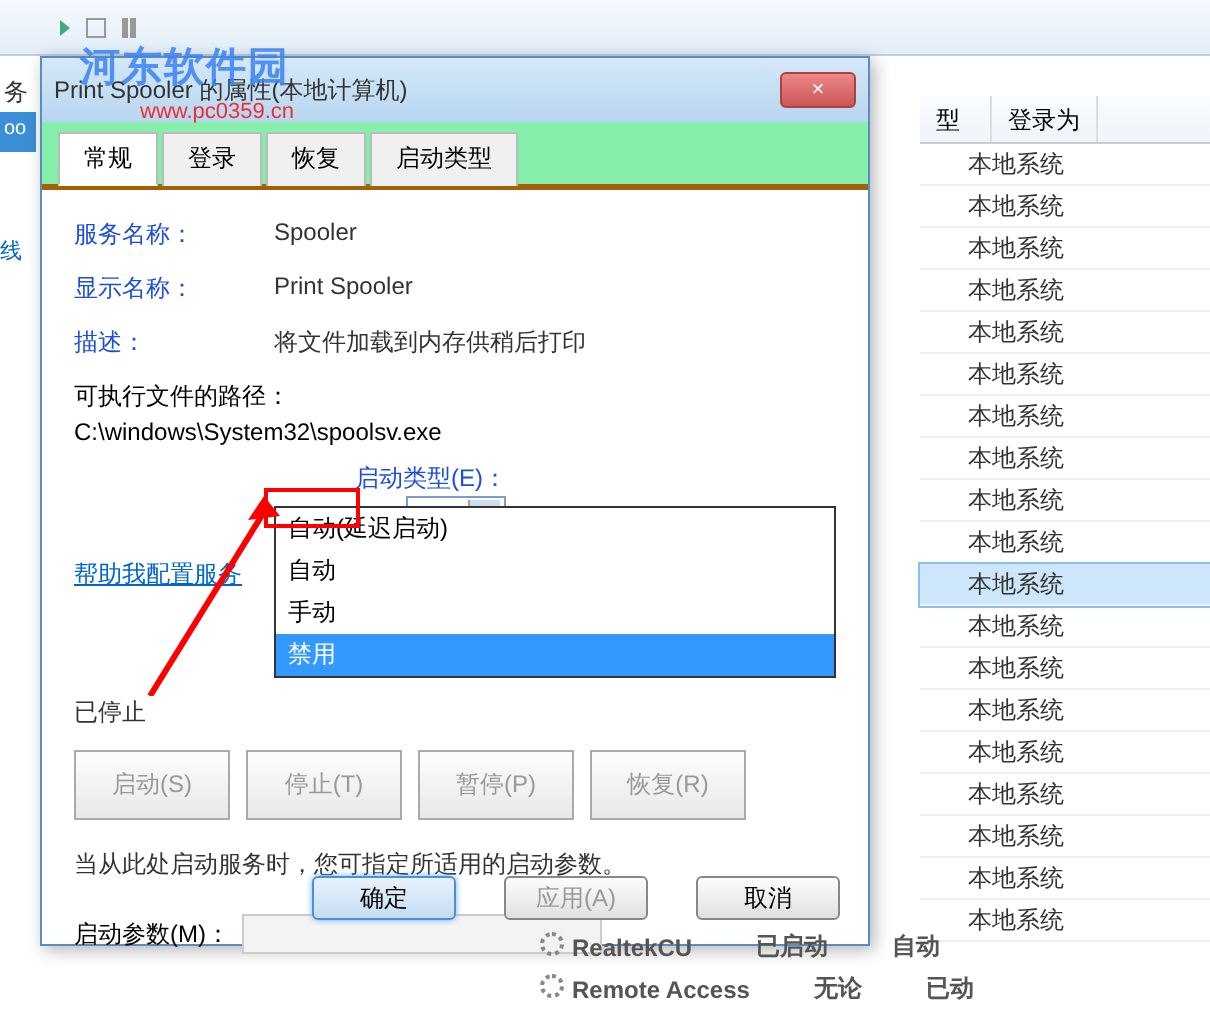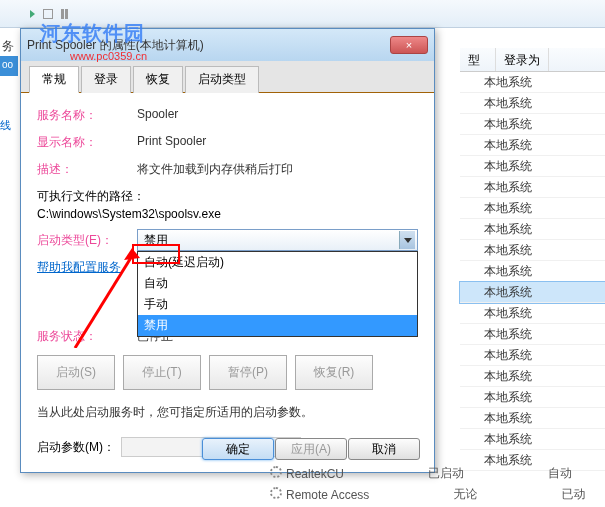--- a/index.html
+++ b/index.html
@@ -9,30 +9,30 @@
 .play-btn-sm { width: 0; height: 0; border-left: 5px solid #4a7; border-top: 4px solid transparent; border-bottom: 4px solid transparent; }
 .sq-btn { width: 10px; height: 10px; border: 1px solid #999; }
 .watermark { position: absolute; top: 20px; left: 40px; font-size: 20px; font-weight: bold; color: #3b82f6; z-index: 5; letter-spacing: 1px; opacity: 0.85; }
 .watermark-sub { position: absolute; top: 50px; left: 70px; font-size: 11px; color: #f00; z-index: 5; opacity: 0.8; }
 
 .dialog { position: absolute; top: 28px; left: 20px; width: 415px; height: 445px; background: #fff; border: 1px solid #5a8cbf; box-shadow: 2px 2px 8px rgba(0,0,0,0.3); }
 .dialog-title { height: 28px; background: linear-gradient(#d4e8f8, #b8d6f0); display: flex; align-items: center; padding: 16px 6px; color: #333; }
 .dialog-title-text { flex: 1; }
 .close-btn { width: 38px; height: 18px; background: linear-gradient(#e88, #c55); border: 1px solid #a44; border-radius: 3px; color: #fff; display: flex; align-items: center; justify-content: center; font-size: 11px; }
 
-.tabs { display: flex; padding: 4px 8px 0 8px; background: #e5e5e5; border-bottom: 1px solid #a16207; }
+.tabs { display: flex; padding: 4px 8px 0 8px; background: #86efac; border-bottom: 3px solid #a16207; }
 .tab { padding: 4px 12px; border: 1px solid #bbb; border-bottom: none; background: #f0f0f0; margin-right: 2px; cursor: pointer; position: relative; top: 1px; }
 .tab.active { background: #fff; border-bottom: 1px solid #fff; }
 
 .dialog-body { padding: 14px 16px; }
 .field-row { display: flex; margin-bottom: 10px; align-items: flex-start; }
-.field-label { width: 100px; color: #ec4899; }
+.field-label { width: 100px; color: #1d4ed8; }
 .field-value { flex: 1; color: #333; }
 
-.startup-row { display: flex; align-items: center; margin-top: 8px; position: relative; }
+.startup-row { display: flex; align-items: center; margin-top: 8px; position: relative; flex-direction: column; }
 .dropdown-field { flex: 1; height: 22px; border: 1px solid #7a9ec9; background: linear-gradient(#fff, #e8f0f8); padding: 2px 18px 2px 6px; position: relative; }
 .dropdown-arrow { position: absolute; right: 2px; top: 1px; width: 16px; height: 18px; background: linear-gradient(#d0e0f0, #a8c4e0); border-left: 1px solid #8ab; display: flex; align-items: center; justify-content: center; }
 .arrow-down { width: 0; height: 0; border-left: 4px solid transparent; border-right: 4px solid transparent; border-top: 5px solid #333; }
 
 .dropdown-list { position: absolute; left: 100px; top: 22px; right: 0; background: #fff; border: 1px solid #333; z-index: 10; }
 .dropdown-item { padding: 2px 6px; }
 .dropdown-item.selected { background: #3399ff; color: #fff; }
 
 .help-link { color: #0066cc; text-decoration: underline; margin-top: 8px; display: inline-block; }
 
@@ -40,34 +40,34 @@
 .red-arrow { position: absolute; left: 70px; top: 248px; width: 80px; height: 100px; z-index: 19; pointer-events: none; }
 
 .status-row { margin-top: 52px; display: flex; }
 .svc-buttons { display: flex; gap: 8px; margin-top: 10px; }
 .svc-btn { width: 78px; height: 35px; border: 1px solid #aaa; background: linear-gradient(#fdfdfd, #e8e8e8); color: #999; display: flex; align-items: center; justify-content: center; }
 
 .note-text { margin-top: 14px; color: #333; }
 .param-row { display: flex; align-items: center; margin-top: 16px; }
 .param-input { width: 180px; height: 20px; border: 1px solid #ccc; background: #f3f3f3; margin-left: 6px; }
 
-.dialog-footer { position: absolute; bottom: 12px; right: 14px; display: flex; gap: 1px; }
+.dialog-footer { position: absolute; bottom: 12px; right: 14px; display: flex; gap: 24px; }
 .dlg-btn { width: 72px; height: 22px; border: 1px solid #888; background: linear-gradient(#fdfdfd, #e0e0e0); display: flex; align-items: center; justify-content: center; border-radius: 3px; }
 .dlg-btn.primary { border: 1px solid #4a8fd8; background: linear-gradient(#e8f2fc, #c4ddf4); box-shadow: 0 0 3px #6ab0f0; }
 .dlg-btn.disabled { color: #999; }
 
 .right-col { position: absolute; right: 0; top: 48px; width: 145px; }
 .right-header { display: flex; height: 24px; border-bottom: 1px solid #ccc; background: linear-gradient(#fafcfe, #eef4fa); }
 .rh-cell { padding: 4px 8px; border-right: 1px solid #ddd; }
 .right-rows { }
 .right-row { height: 21px; display: flex; align-items: center; padding-left: 24px; color: #333; border-bottom: 1px solid #f0f0f0; }
 .right-row.hl { background: #cde6fa; outline: 1px solid #8ac0f0; }
 
 .bottom-svc { position: absolute; bottom: 2px; left: 270px; font-size: 11px; color: #555; }
-.bottom-svc-row { display: flex; gap: 84px; padding: 2px 0; align-items: center; }
+.bottom-svc-row { display: flex; gap: 32px; padding: 2px 0; align-items: center; font-weight: bold; }
 .gear-ic { width: 12px; height: 12px; border-radius: 50%; border: 2px dotted #888; display: inline-block; margin-right: 4px; }
 </style>
 </head>
 <body>
 
 <div class="toolbar-top">
   <span class="play-btn-sm"></span>
   <span class="sq-btn"></span>
   <span style="display:flex;gap:1px">
       <span style="width:3px;height:10px;background:#999"></span>
@@ -126,21 +126,20 @@
         <div class="dropdown-item">自动(延迟启动)</div>
         <div class="dropdown-item">自动</div>
         <div class="dropdown-item">手动</div>
         <div class="dropdown-item selected">禁用</div>
       </div>
     </div>
 
     <a href="#" class="help-link">帮助我配置服务</a>
 
     <div class="status-row">
-      <div class="field-label">服务状态：</div>
       <div class="field-value">已停止</div>
     </div>
 
     <div class="svc-buttons">
       <div class="svc-btn">启动(S)</div>
       <div class="svc-btn">停止(T)</div>
       <div class="svc-btn">暂停(P)</div>
       <div class="svc-btn">恢复(R)</div>
     </div>
 

